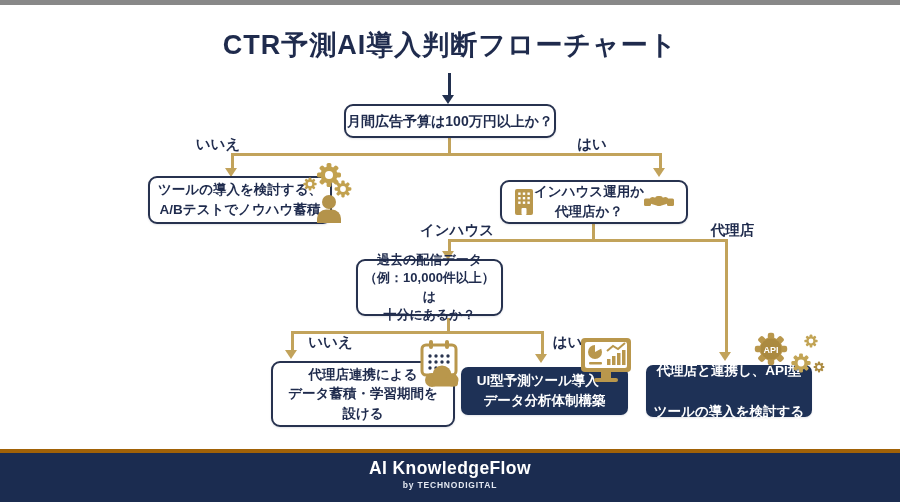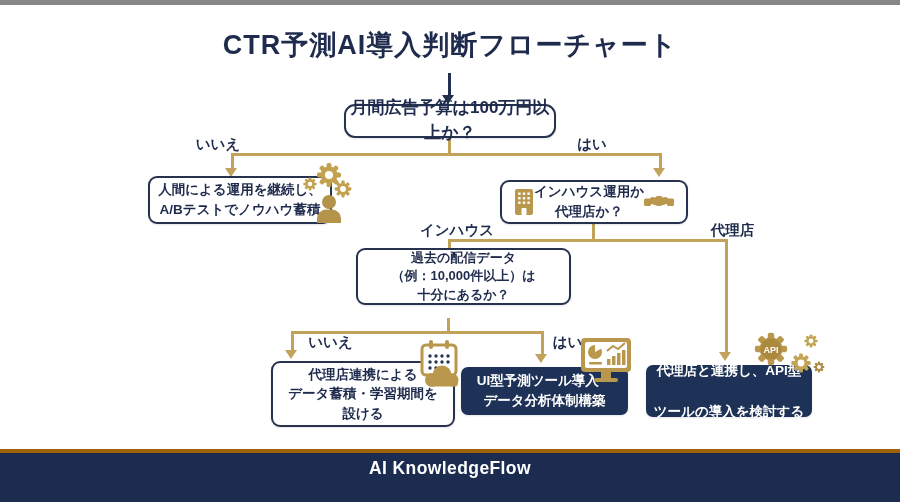--- a/index.html
+++ b/index.html
@@ -27,21 +27,21 @@
   .navyline{background:var(--navy);}
   .navyar{border-top-color:var(--navy);}
 
   
   .node{position:absolute;background:#fff;border:2px solid #27324f;border-radius:9px;
     display:flex;flex-direction:column;justify-content:center;align-items:center;
     color:var(--navy-deep);font-weight:bold;text-align:center;z-index:1;
     box-shadow:0 1px 2px rgba(30,40,70,.12);}
   .node .ln{line-height:1.45;}
   .dark{background:var(--box-navy);border:none;color:#fff;border-radius:7px;}
-  .fs14{font-size:17px;border-radius:11px;}
+  .fs14{font-size:14px;}
   .fs13{font-size:13.5px;}
   .row{flex-direction:row;gap:0;}
 
   .blabel{position:absolute;font-size:14.5px;font-weight:bold;color:var(--navy-deep);
     text-align:center;z-index:1;}
 
   .icon{position:absolute;z-index:2;}
 
   
   .footer{position:absolute;left:0;top:444px;width:900px;height:58px;background:var(--footer);
@@ -69,21 +69,21 @@
   <div class="v" style="left:448px;top:133px;height:17px;"></div>
   <div class="h" style="left:232px;top:148px;width:430px;"></div>
   <div class="v" style="left:231px;top:148px;height:16px;"></div>
   <div class="ar" style="left:225px;top:163px;"></div>
   <div class="v" style="left:659px;top:148px;height:16px;"></div>
   <div class="ar" style="left:653px;top:163px;"></div>
   <div class="blabel" style="left:178px;top:130px;width:80px;">いいえ</div>
   <div class="blabel" style="left:552px;top:130px;width:80px;">はい</div>
 
   <div class="node fs13" style="left:148px;top:171px;width:184px;height:48px;">
-    <div class="ln">人間による運用を継続し、</div>
+    <div class="ln">ツールの導入を検討する、</div>
     <div class="ln">A/Bテストでノウハウ蓄積</div>
   </div>
 
   <svg class="icon" style="left:298px;top:156px;" width="54" height="62" viewBox="0 0 54 62">
     <defs>
       <g id="gearA" fill="#c2a14f">
         <rect x="-2.4" y="-12" width="4.8" height="24" rx="1.6"></rect>
         <rect x="-2.4" y="-12" width="4.8" height="24" rx="1.6" transform="rotate(45)"></rect>
         <rect x="-2.4" y="-12" width="4.8" height="24" rx="1.6" transform="rotate(90)"></rect>
         <rect x="-2.4" y="-12" width="4.8" height="24" rx="1.6" transform="rotate(135)"></rect>
@@ -135,21 +135,21 @@
 
   <div class="v" style="left:592px;top:219px;height:17px;"></div>
   <div class="h" style="left:448px;top:234px;width:280px;"></div>
   <div class="v" style="left:448px;top:234px;height:13px;"></div>
   <div class="ar" style="left:442px;top:246px;"></div>
   <div class="v" style="left:725px;top:234px;height:114px;"></div>
   <div class="ar" style="left:719px;top:347px;"></div>
   <div class="blabel" style="left:404px;top:216px;width:106px;">インハウス</div>
   <div class="blabel" style="left:690px;top:216px;width:85px;">代理店</div>
 
-  <div class="node" style="left:356px;top:243px;width:215px;height:57px;font-size:13px;">
+  <div class="node" style="left:356px;top:254px;width:147px;height:57px;font-size:13px;">
     <div class="ln" style="line-height:1.4;">過去の配信データ</div>
     <div class="ln" style="line-height:1.4;">（例：10,000件以上）は</div>
     <div class="ln" style="line-height:1.4;">十分にあるか？</div>
   </div>
 
   <div class="v" style="left:447px;top:313px;height:15px;"></div>
   <div class="h" style="left:291px;top:326px;width:253px;"></div>
   <div class="v" style="left:291px;top:326px;height:20px;"></div>
   <div class="ar" style="left:285px;top:345px;"></div>
   <div class="v" style="left:541px;top:326px;height:24px;"></div>
@@ -230,15 +230,16 @@
     <use href="#gearB" fill="#c2a455" transform="translate(56,38) scale(0.8)"></use>
     <circle cx="56" cy="38" r="3.4" fill="#fff"></circle>
     <use href="#gearB" fill="#c2a455" transform="translate(66,16) scale(0.55)"></use>
     <circle cx="66" cy="16" r="2.4" fill="#fff"></circle>
     <use href="#gearB" fill="#ab8a40" transform="translate(74,42) scale(0.45)"></use>
     <circle cx="74" cy="42" r="2" fill="#fff"></circle>
   </svg>
 
   <div class="footer">
     <div class="brand">AI KnowledgeFlow</div>
+    <div class="byline">by TECHNODIGITAL</div>
   </div>
 
 </div>
 
 </body></html>

